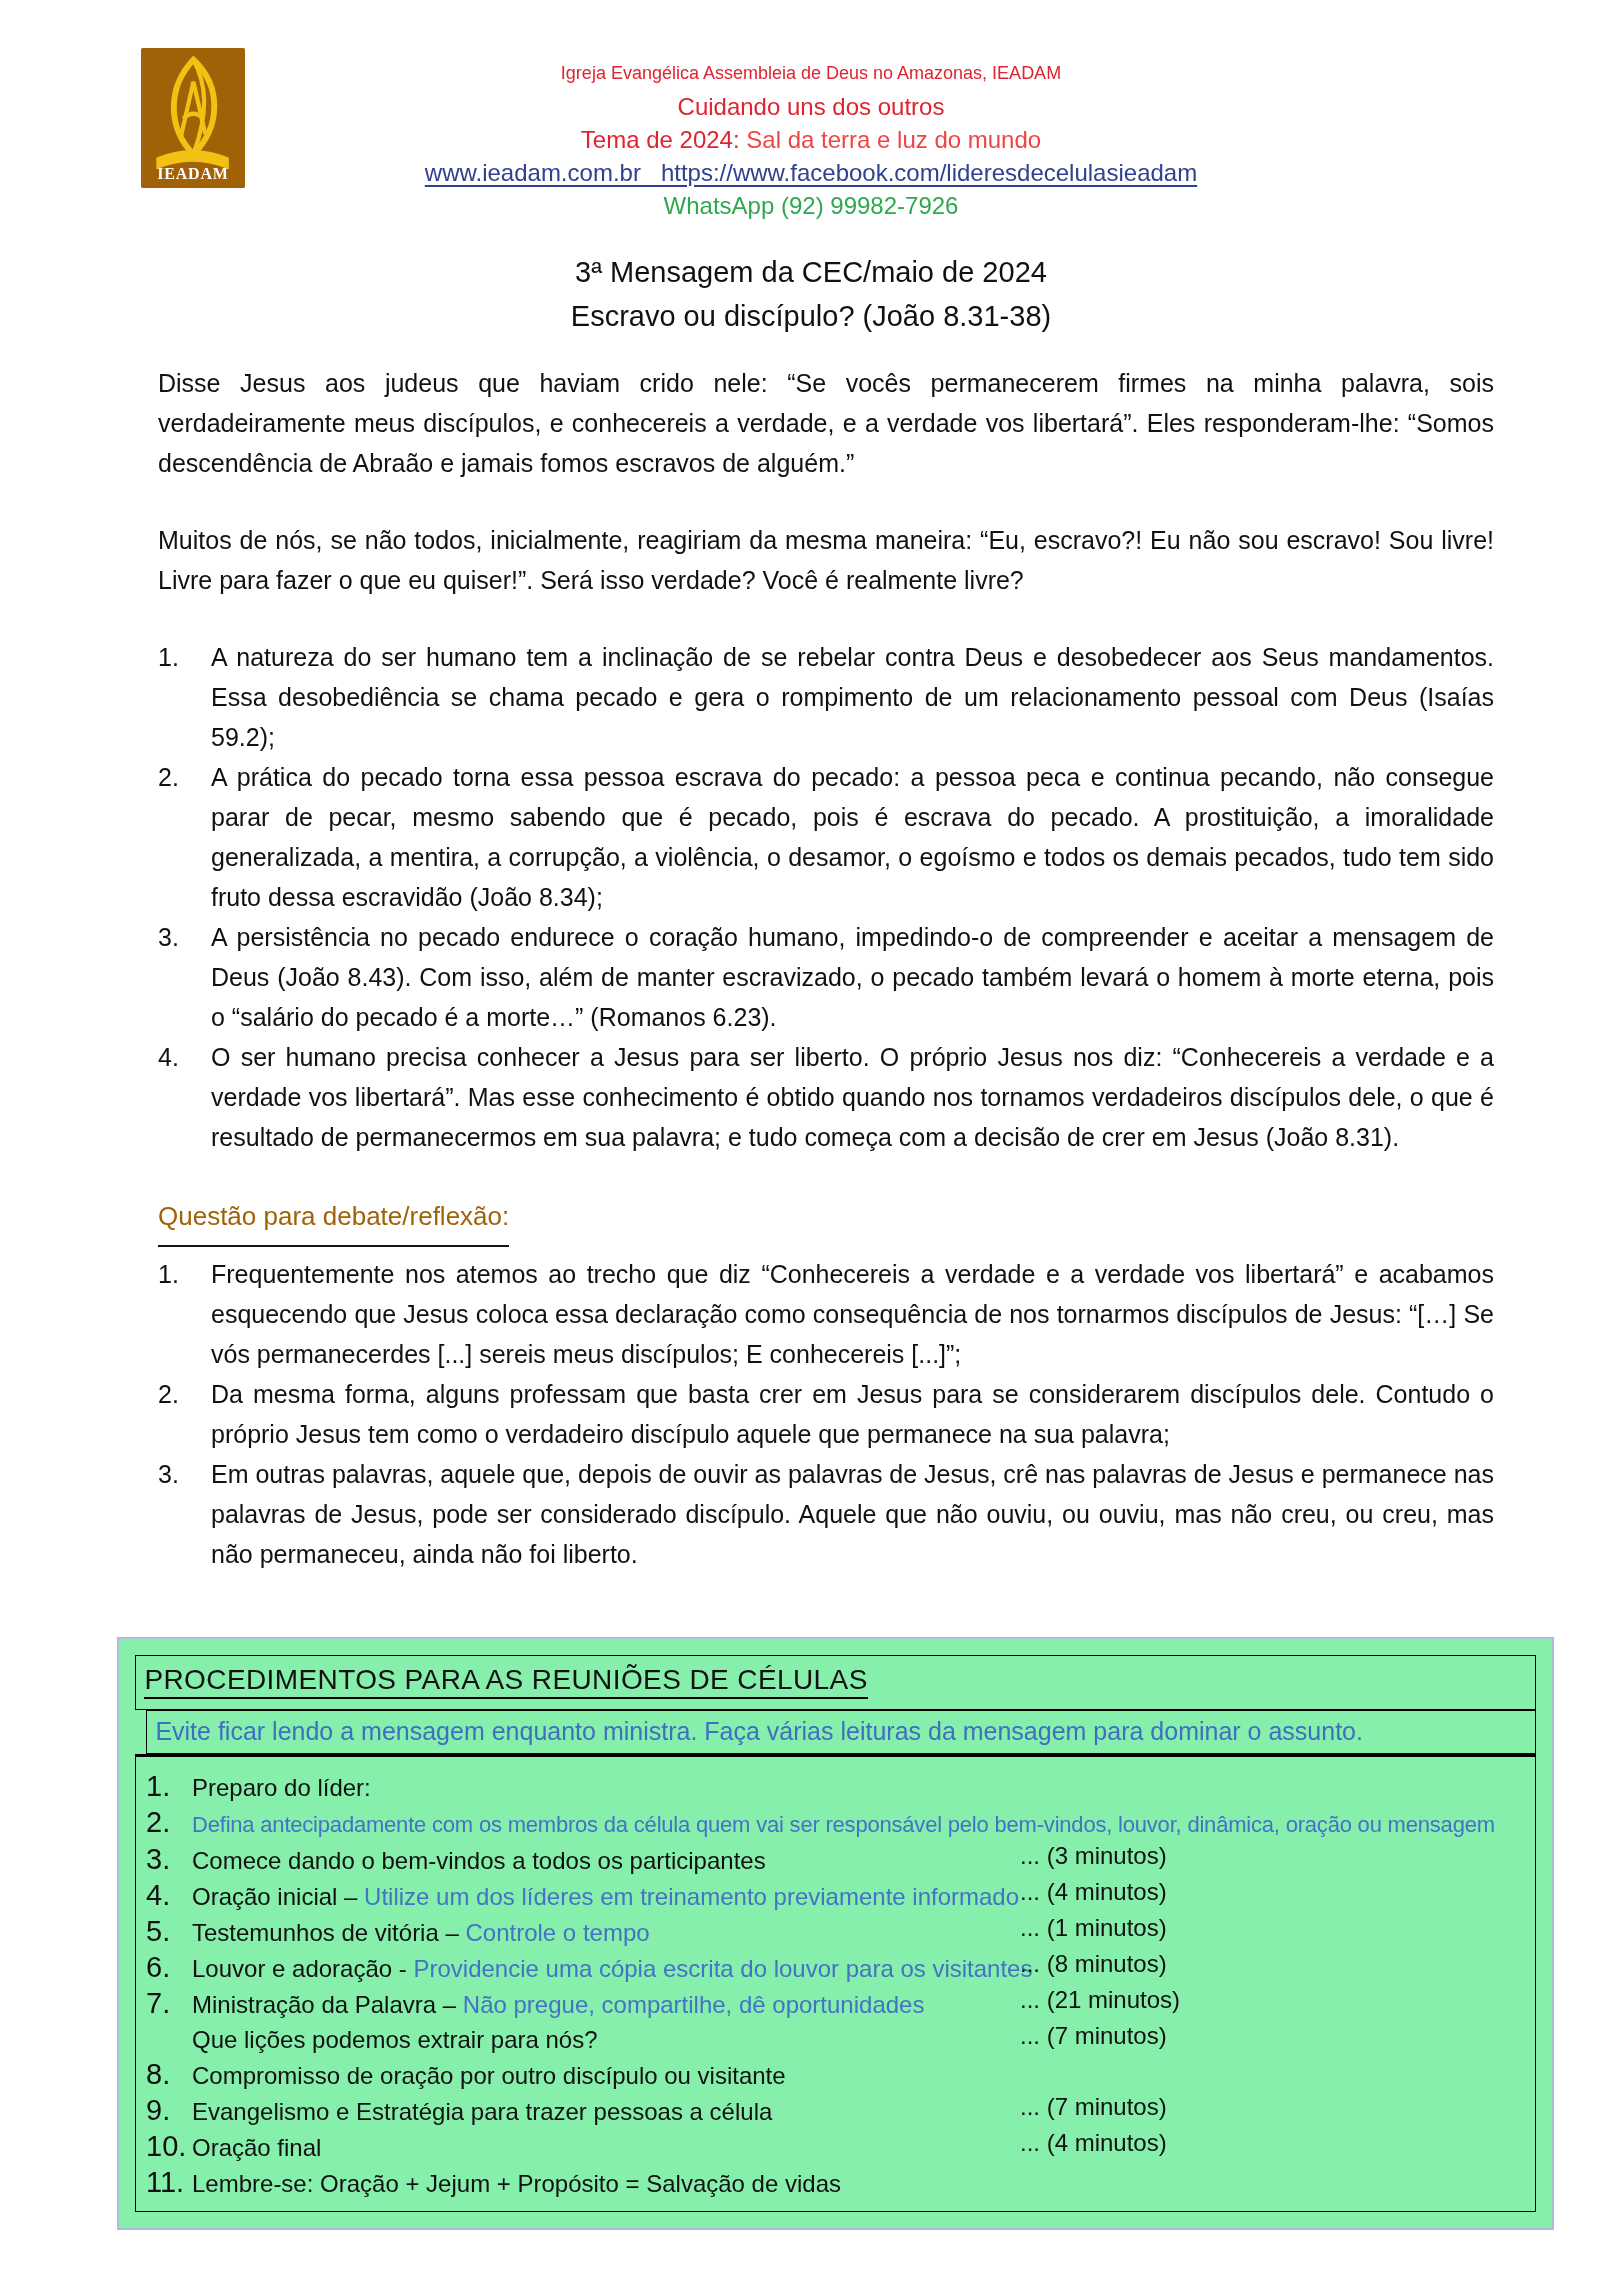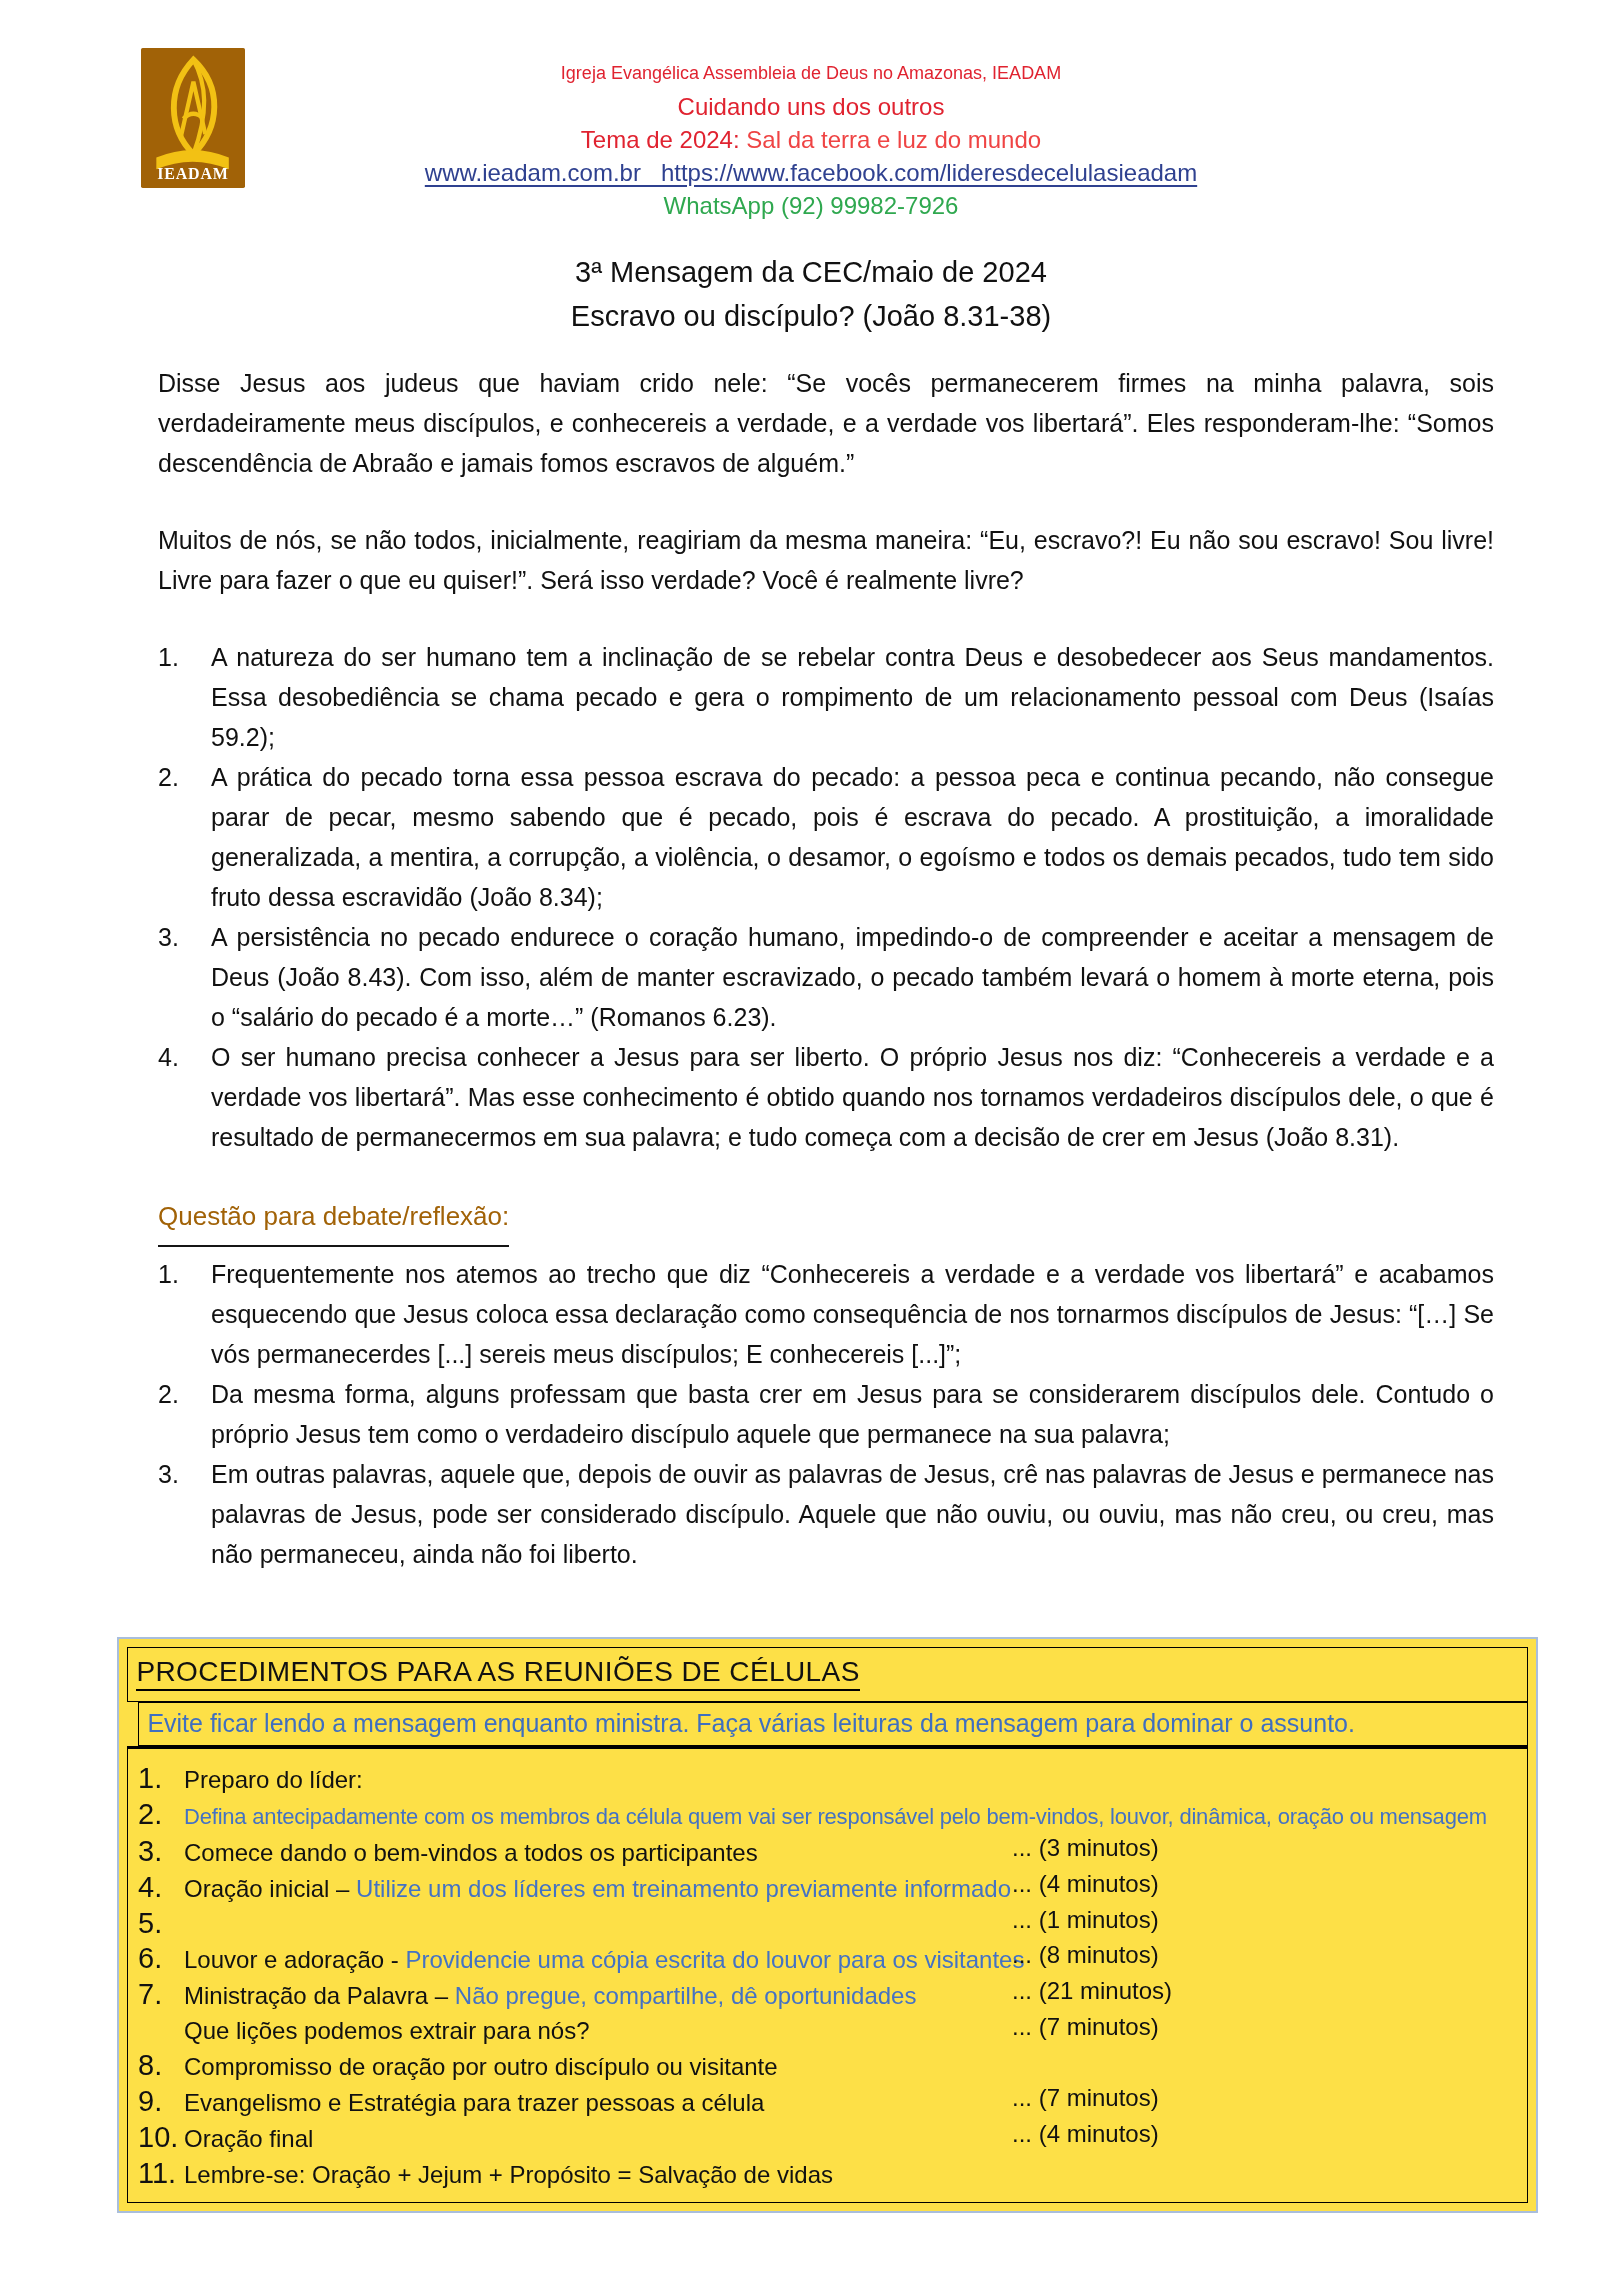--- a/index.html
+++ b/index.html
@@ -40,21 +40,21 @@
   .content p { margin:0 0 37px 0; text-align:justify; }
   .blist { margin:0; padding:0; list-style:none; }
   .blist li { display:flex; margin:0; }
   .blist .n { width:53px; flex:none; }
   .blist .t { flex:1; text-align:justify; }
   .debate-h { margin:39px 0 6.8px 0; font-weight:normal; font-size:26px; }
   .debate-h span { color:#a16207; display:inline-block; border-bottom:2.5px solid #151515; padding-bottom:9px; }
 
   
   .proc { position:absolute; left:117px; top:1637px; width:1401px;
-          border:2.5px solid #a9bedc; padding:8px; background:#fde047; }
+          border:2.5px solid #a9bedc; padding:16px; background:#86efac; }
   .proc-header { border:1.7px solid #000; padding:7.6px 10px 9.3px 8.4px; font-size:28px; color:#111; }
   .proc-header span { display:inline-block; border-bottom:2.5px solid #000; padding-bottom:1.7px; letter-spacing:0.4px; }
   .proc-note { border:1.7px solid #000; margin-left:11px; padding:6px 8.4px 7.6px 8.4px;
                font-size:25px; color:#3f6fc0; }
   .proc-list { border:1.7px solid #000; border-top:3.4px solid #000; padding:12px 5px 10px 10px; }
   .prow { position:relative; display:flex; align-items:baseline; min-height:35px; }
   .pnum { width:46px; flex:none; font-size:29px; line-height:35px; color:#111; }
   .plabel { font-size:24px; line-height:35px; }
   .pblack { color:#111; }
   .pblue  { color:#4472c4; }
@@ -160,20 +160,21 @@
       </div>
 
       <div class="prow">
         <span class="pnum">4.</span>
         <span class="plabel"><span class="pblack">Oração inicial – </span><span class="pblue">Utilize um dos líderes em treinamento previamente informado</span></span>
         <span class="ptime">... (4 minutos)</span>
       </div>
 
       <div class="prow">
         <span class="pnum">5.</span>
+        <span class="plabel"><span class="pblack">Testemunhos de vitória – </span><span class="pblue">Controle o tempo</span></span>
         <span class="ptime">... (1 minutos)</span>
       </div>
 
       <div class="prow">
         <span class="pnum">6.</span>
         <span class="plabel"><span class="pblack">Louvor e adoração - </span><span class="pblue">Providencie uma cópia escrita do louvor para os visitantes</span></span>
         <span class="ptime">... (8 minutos)</span>
       </div>
 
       <div class="prow">

